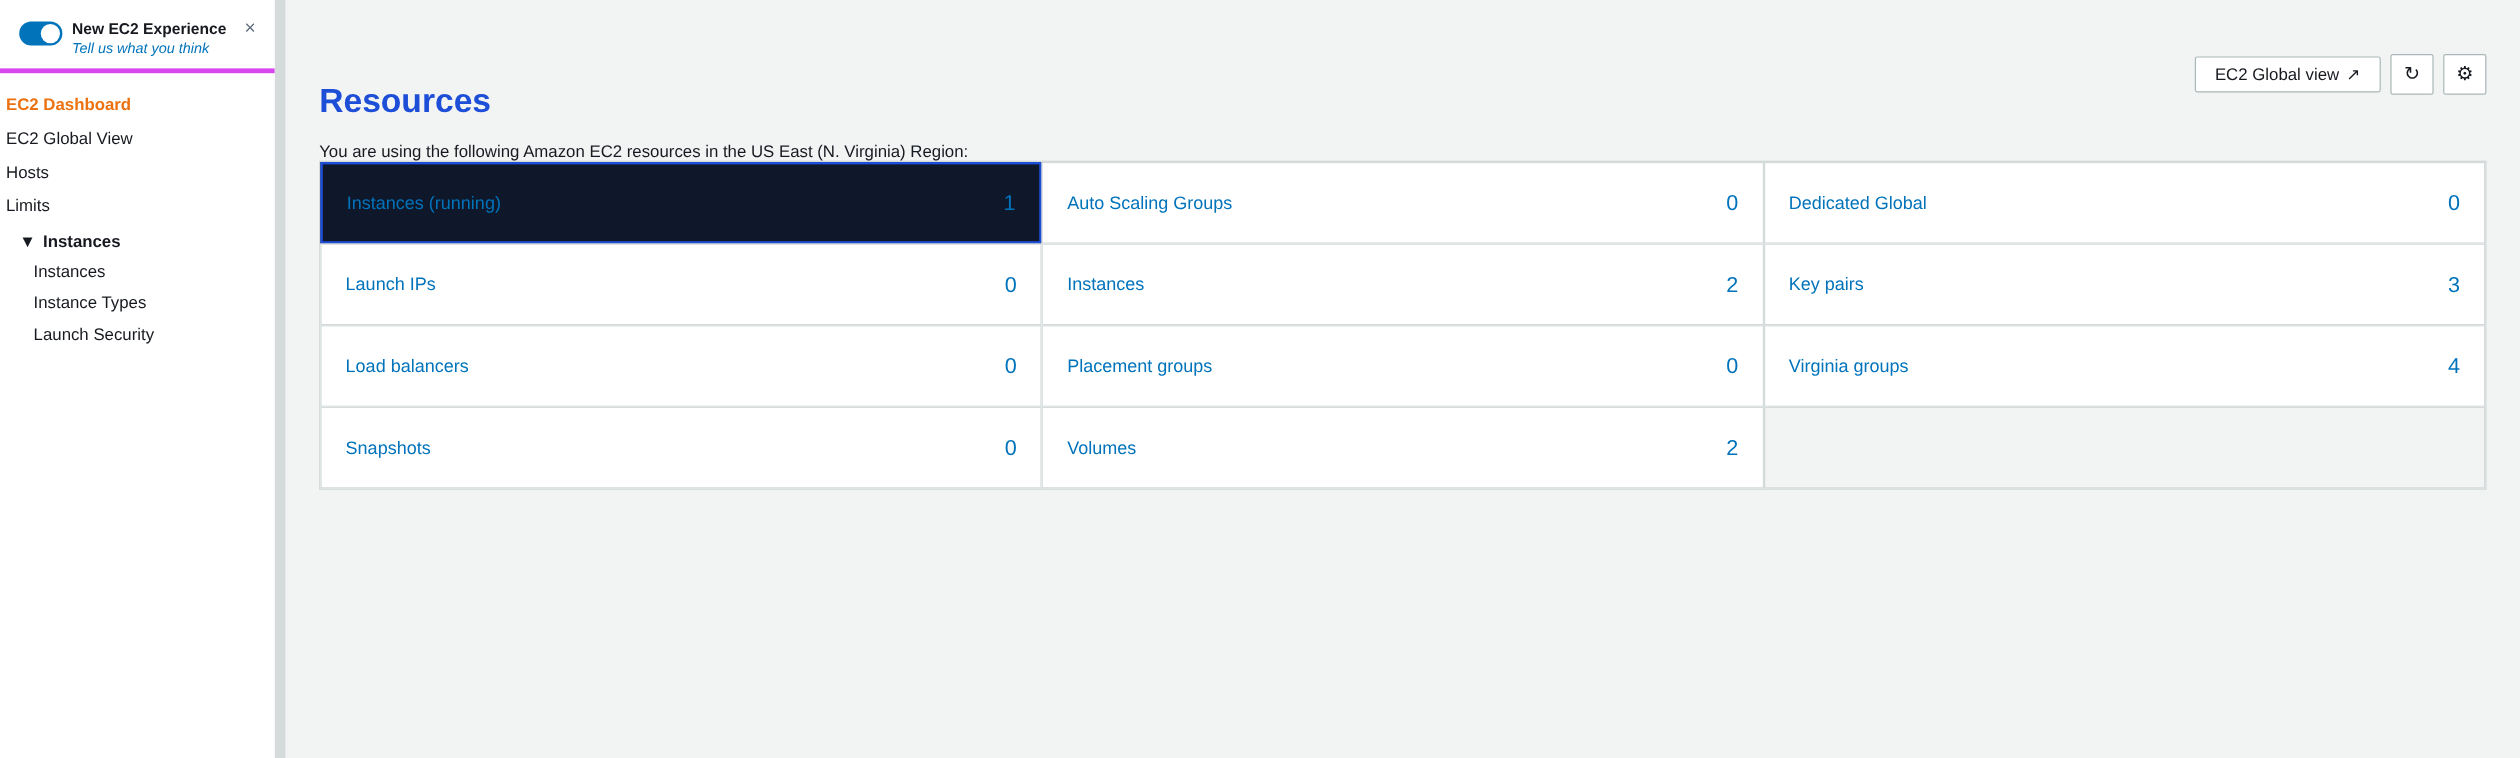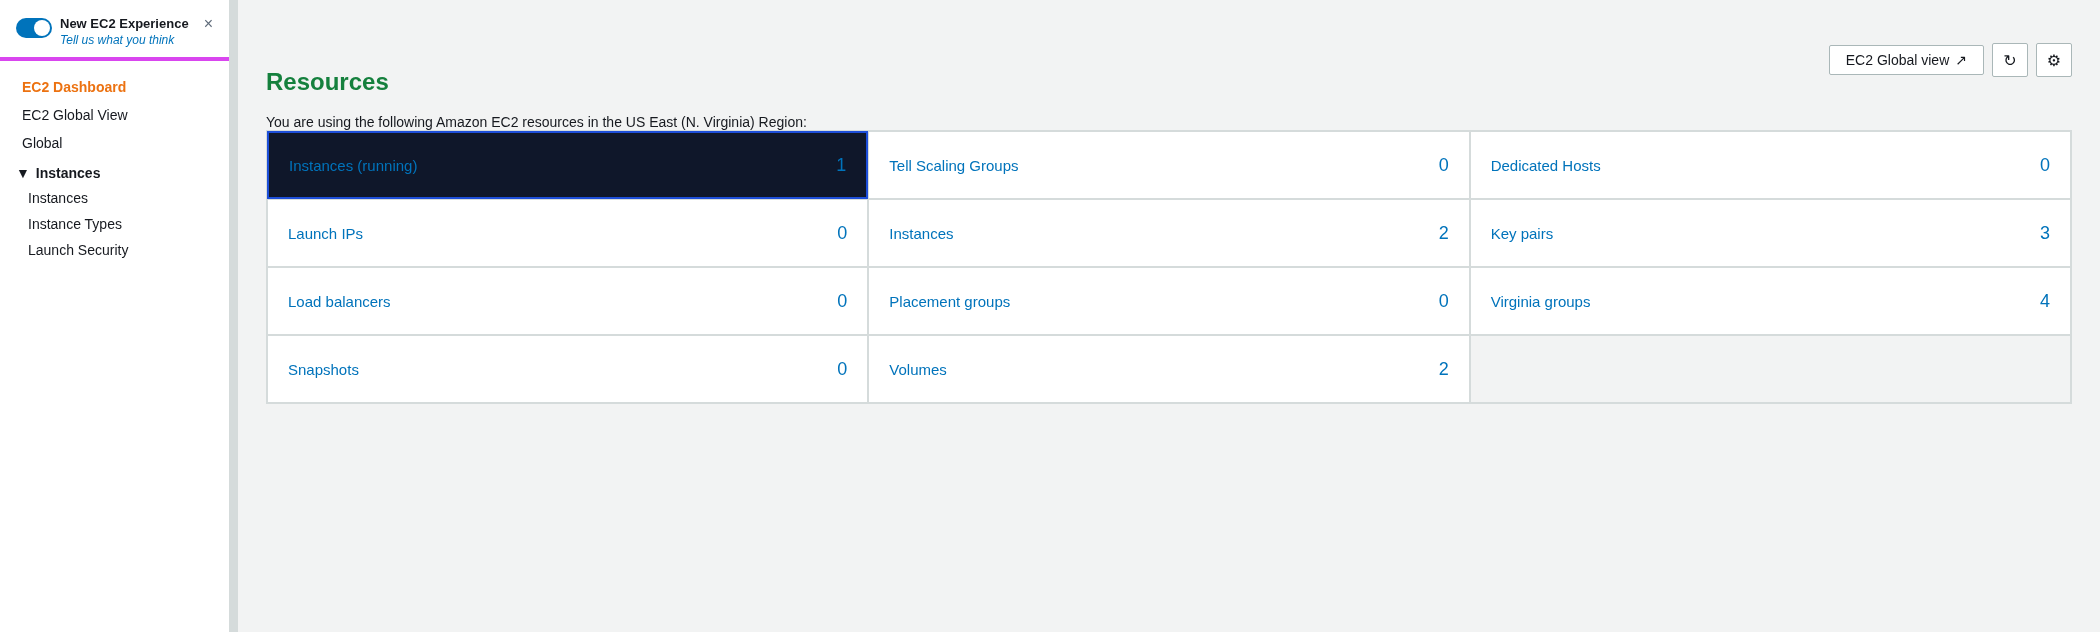--- a/index.html
+++ b/index.html
@@ -86,21 +86,21 @@
       color: #5f6b7a;
       padding: 0;
       line-height: 1;
     }
 
     .sidebar-nav {
       padding: 12px 0;
     }
 
     .nav-item {
-      padding: 6px 22px;
+      padding: 6px 5px;
       cursor: pointer;
       font-size: 14px;
       color: #16191f;
     }
 
     .nav-item.active {
       color: #ec7211;
       font-weight: 700;
     }
 
@@ -131,23 +131,23 @@
     }
 
     .resources-header {
       display: flex;
       align-items: center;
       justify-content: space-between;
       margin-bottom: 18px;
     }
 
     .resources-title {
-      font-size: 24px;
+      font-size: 28px;
       font-weight: 700;
-      color: #15803d;
+      color: #1d4ed8;
       margin-top: 44px;
     }
 
     .header-actions {
       display: flex;
       gap: 8px;
       align-items: center;
     }
 
     .btn-outline {
@@ -230,21 +230,22 @@
     <div class="new-experience-text">
       <div class="new-experience-title">New EC2 Experience</div>
       <a class="new-experience-link" href="#">Tell us what you think</a>
     </div>
     <button class="close-btn">×</button>
   </div>
 
   <div class="sidebar-nav">
     <div class="nav-item active">EC2 Dashboard</div>
     <div class="nav-item">EC2 Global View</div>
-    <div class="nav-item">Global</div>
+    <div class="nav-item">Hosts</div>
+    <div class="nav-item">Limits</div>
 
     <div class="nav-section-header">
       <span>▼</span>
       <span>Instances</span>
     </div>
     <div class="nav-sub-item">Instances</div>
     <div class="nav-sub-item">Instance Types</div>
     <div class="nav-sub-item">Launch Security</div>
   </div>
 </div>
@@ -269,25 +270,25 @@
   </div>
 
   <p class="resources-subtitle">You are using the following Amazon EC2 resources in the US East (N. Virginia) Region:</p>
 
   <div class="resources-grid" id="resources-grid">
   <div class="resource-cell highlighted">
         <span class="resource-name">Instances (running)</span>
         <span class="resource-count">1</span>
       </div>
       <div class="resource-cell">
-        <span class="resource-name">Tell Scaling Groups</span>
-        <span class="resource-count">0</span>
-      </div>
-      <div class="resource-cell">
-        <span class="resource-name">Dedicated Hosts</span>
+        <span class="resource-name">Auto Scaling Groups</span>
+        <span class="resource-count">0</span>
+      </div>
+      <div class="resource-cell">
+        <span class="resource-name">Dedicated Global</span>
         <span class="resource-count">0</span>
       </div>
       <div class="resource-cell">
         <span class="resource-name">Launch IPs</span>
         <span class="resource-count">0</span>
       </div>
       <div class="resource-cell">
         <span class="resource-name">Instances</span>
         <span class="resource-count">2</span>
       </div>

